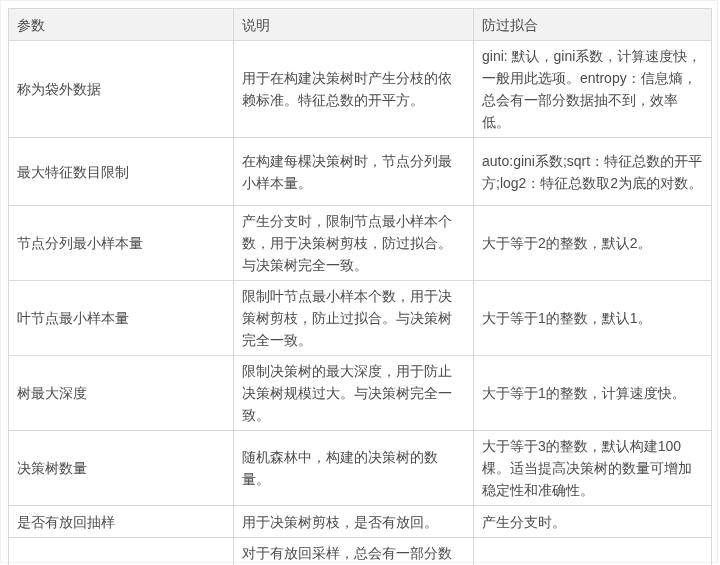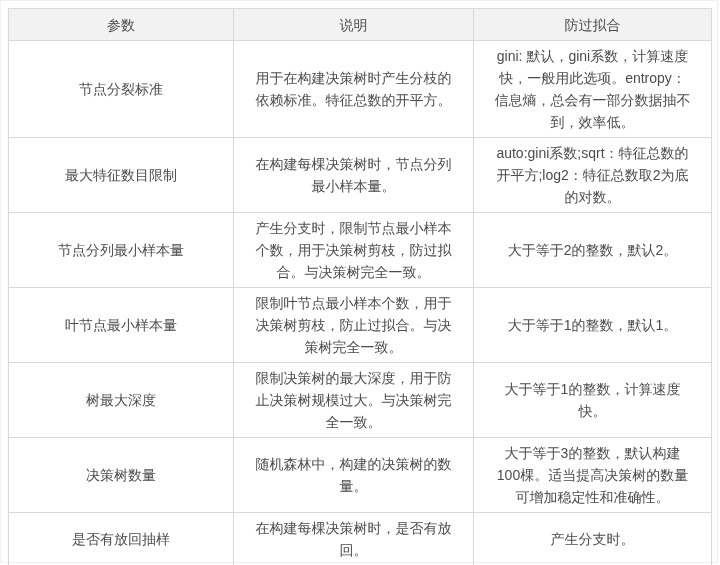--- a/index.html
+++ b/index.html
@@ -24,23 +24,23 @@
     top: 7px;
     width: 703px;
     table-layout: fixed;
     border-collapse: collapse;
     font-size: 14px;
     color: #4c4c4c;
   }
   table.param-table th,
   table.param-table td {
     border: 1px solid #d9d9d9;
-    padding: 4px 20px;
+    padding: 4px 8px;
     vertical-align: middle;
-    text-align: center;
+    text-align: left;
     line-height: 22px;
     font-weight: normal;
     overflow: hidden;
     box-sizing: border-box;
   }
   table.param-table thead th {
     background: #f2f2f2;
     height: 32px;
   }
   
@@ -65,21 +65,21 @@
     </colgroup>
     <thead>
       <tr>
         <th>参数</th>
         <th>说明</th>
         <th>防过拟合</th>
       </tr>
     </thead>
     <tbody>
       <tr>
-        <td>节点分裂标准</td>
+        <td>称为袋外数据</td>
         <td>用于在构建决策树时产生分枝的依赖标准。特征总数的开平方。</td>
         <td>gini: 默认，gini系数，计算速度快，一般用此选项。entropy：信息熵，总会有一部分数据抽不到，效率低。</td>
       </tr>
       <tr>
         <td>最大特征数目限制</td>
         <td>在构建每棵决策树时，节点分列最小样本量。</td>
         <td>auto:gini系数;sqrt：特征总数的开平方;log2：特征总数取2为底的对数。</td>
       </tr>
       <tr>
         <td>节点分列最小样本量</td>
@@ -96,21 +96,21 @@
         <td>限制决策树的最大深度，用于防止决策树规模过大。与决策树完全一致。</td>
         <td>大于等于1的整数，计算速度快。</td>
       </tr>
       <tr>
         <td>决策树数量</td>
         <td>随机森林中，构建的决策树的数量。</td>
         <td>大于等于3的整数，默认构建100棵。适当提高决策树的数量可增加稳定性和准确性。</td>
       </tr>
       <tr>
         <td>是否有放回抽样</td>
-        <td>在构建每棵决策树时，是否有放回。</td>
+        <td>用于决策树剪枝，是否有放回。</td>
         <td>产生分支时。</td>
       </tr>
       <tr>
         <td>袋外数据测试(oobScore)</td>
         <td>对于有放回采样，总会有一部分数据抽不到，称为袋外数据。选中此参数可以测试模型在这部分数据上的准确性。</td>
         <td>默认选中。</td>
       </tr>
     </tbody>
   </table>
 </div>

